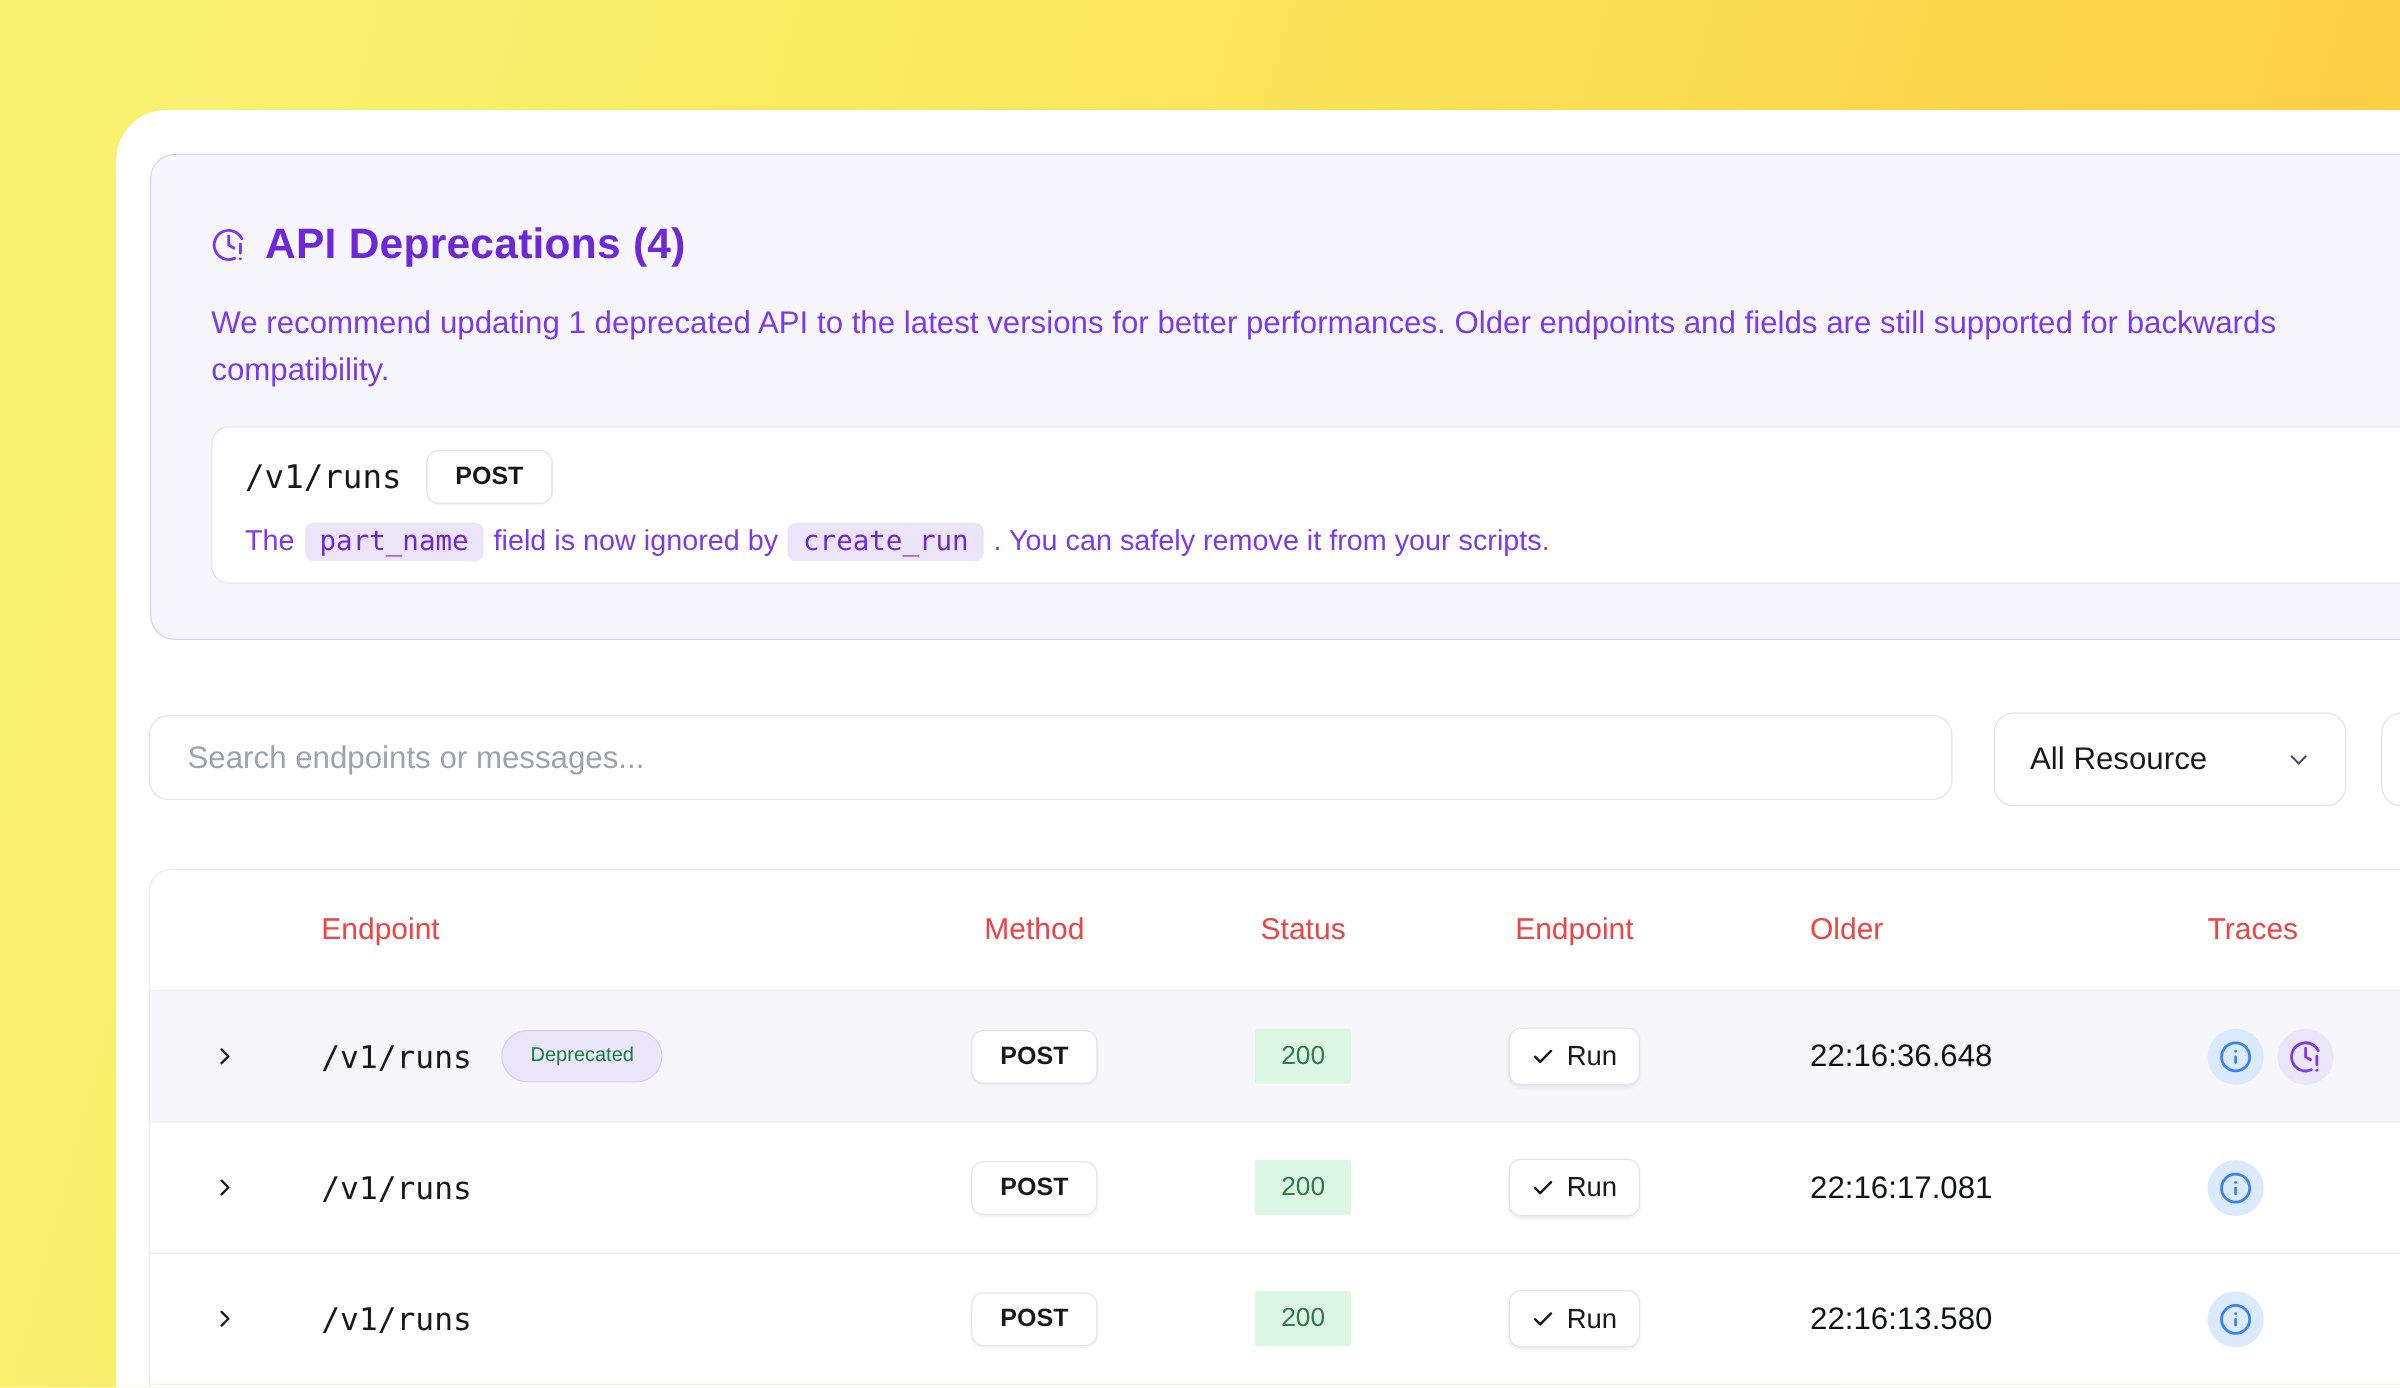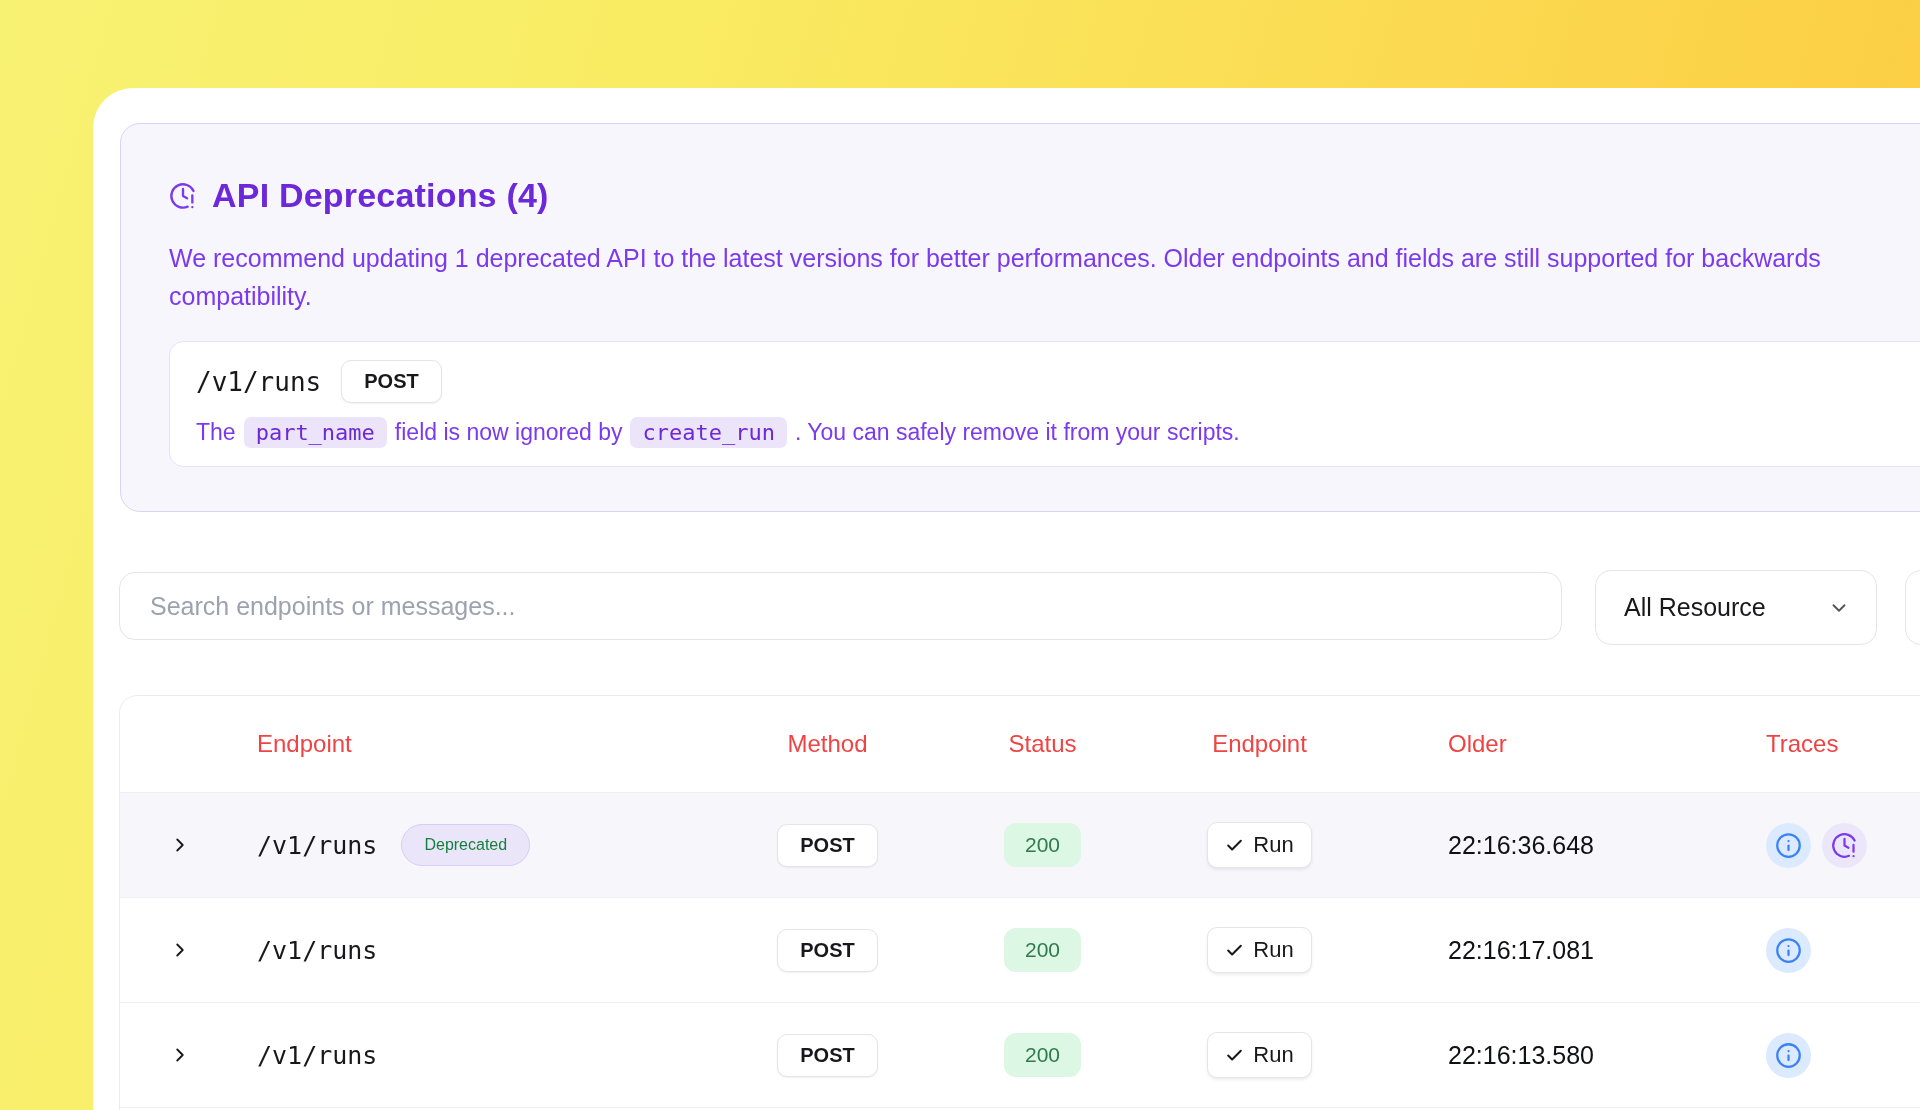--- a/index.html
+++ b/index.html
@@ -105,21 +105,21 @@
   .mono-cell { font-family: "DejaVu Sans Mono", monospace; font-size: 25px; color: #18181b; }
   .time-cell { font-size: 25px; color: #101114; font-variant-numeric: tabular-nums; }
   .dep-pill {
     margin-left: 24px;
     background: #ebe5fa; border: 1px solid #d9cdf6; border-radius: 999px;
     color: #15803d; font-size: 16px; font-weight: 500;
     padding: 7px 22px; line-height: 26px; white-space: nowrap;
   }
   .status-badge {
     display: inline-block;
-    background: #dcf7e3; border-radius: 12px;
+    background: #dcf7e3; border-radius: 2px;
     color: #317a4e; font-size: 21px; font-weight: 500;
     padding: 10px 21px;
   }
   .resource-badge {
     display: inline-flex; align-items: center; gap: 9px;
     background: #ffffff; border: 1px solid #e4e4e9; border-radius: 10px;
     box-shadow: 0 2px 3px rgba(20,20,40,.07);
     font-size: 22px; color: #18181b; font-weight: 500;
     padding: 9px 17px;
   }

